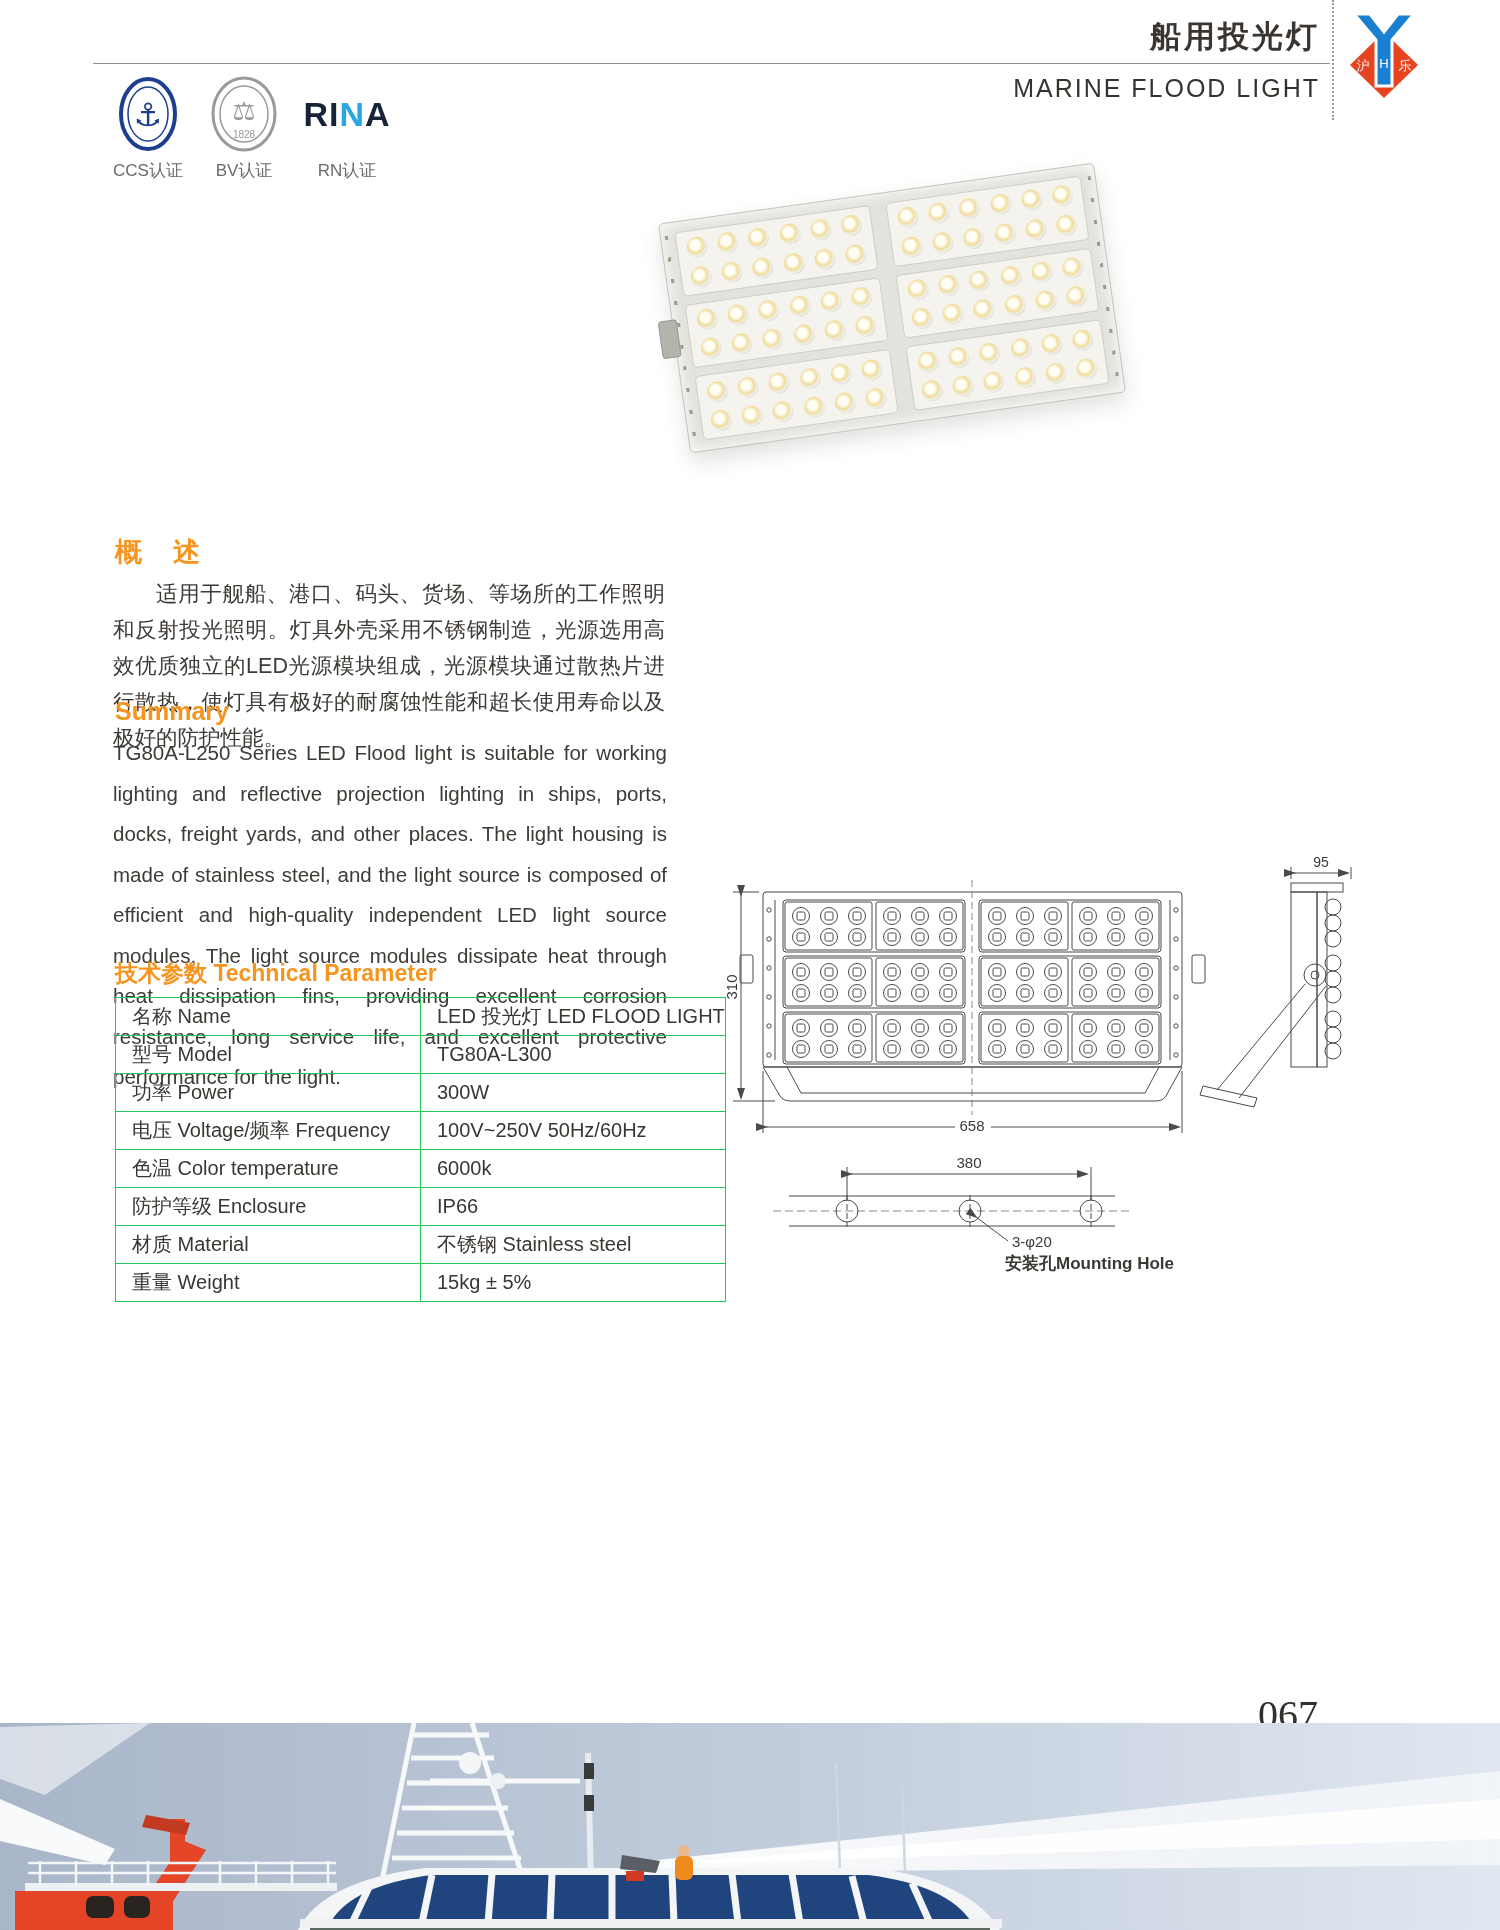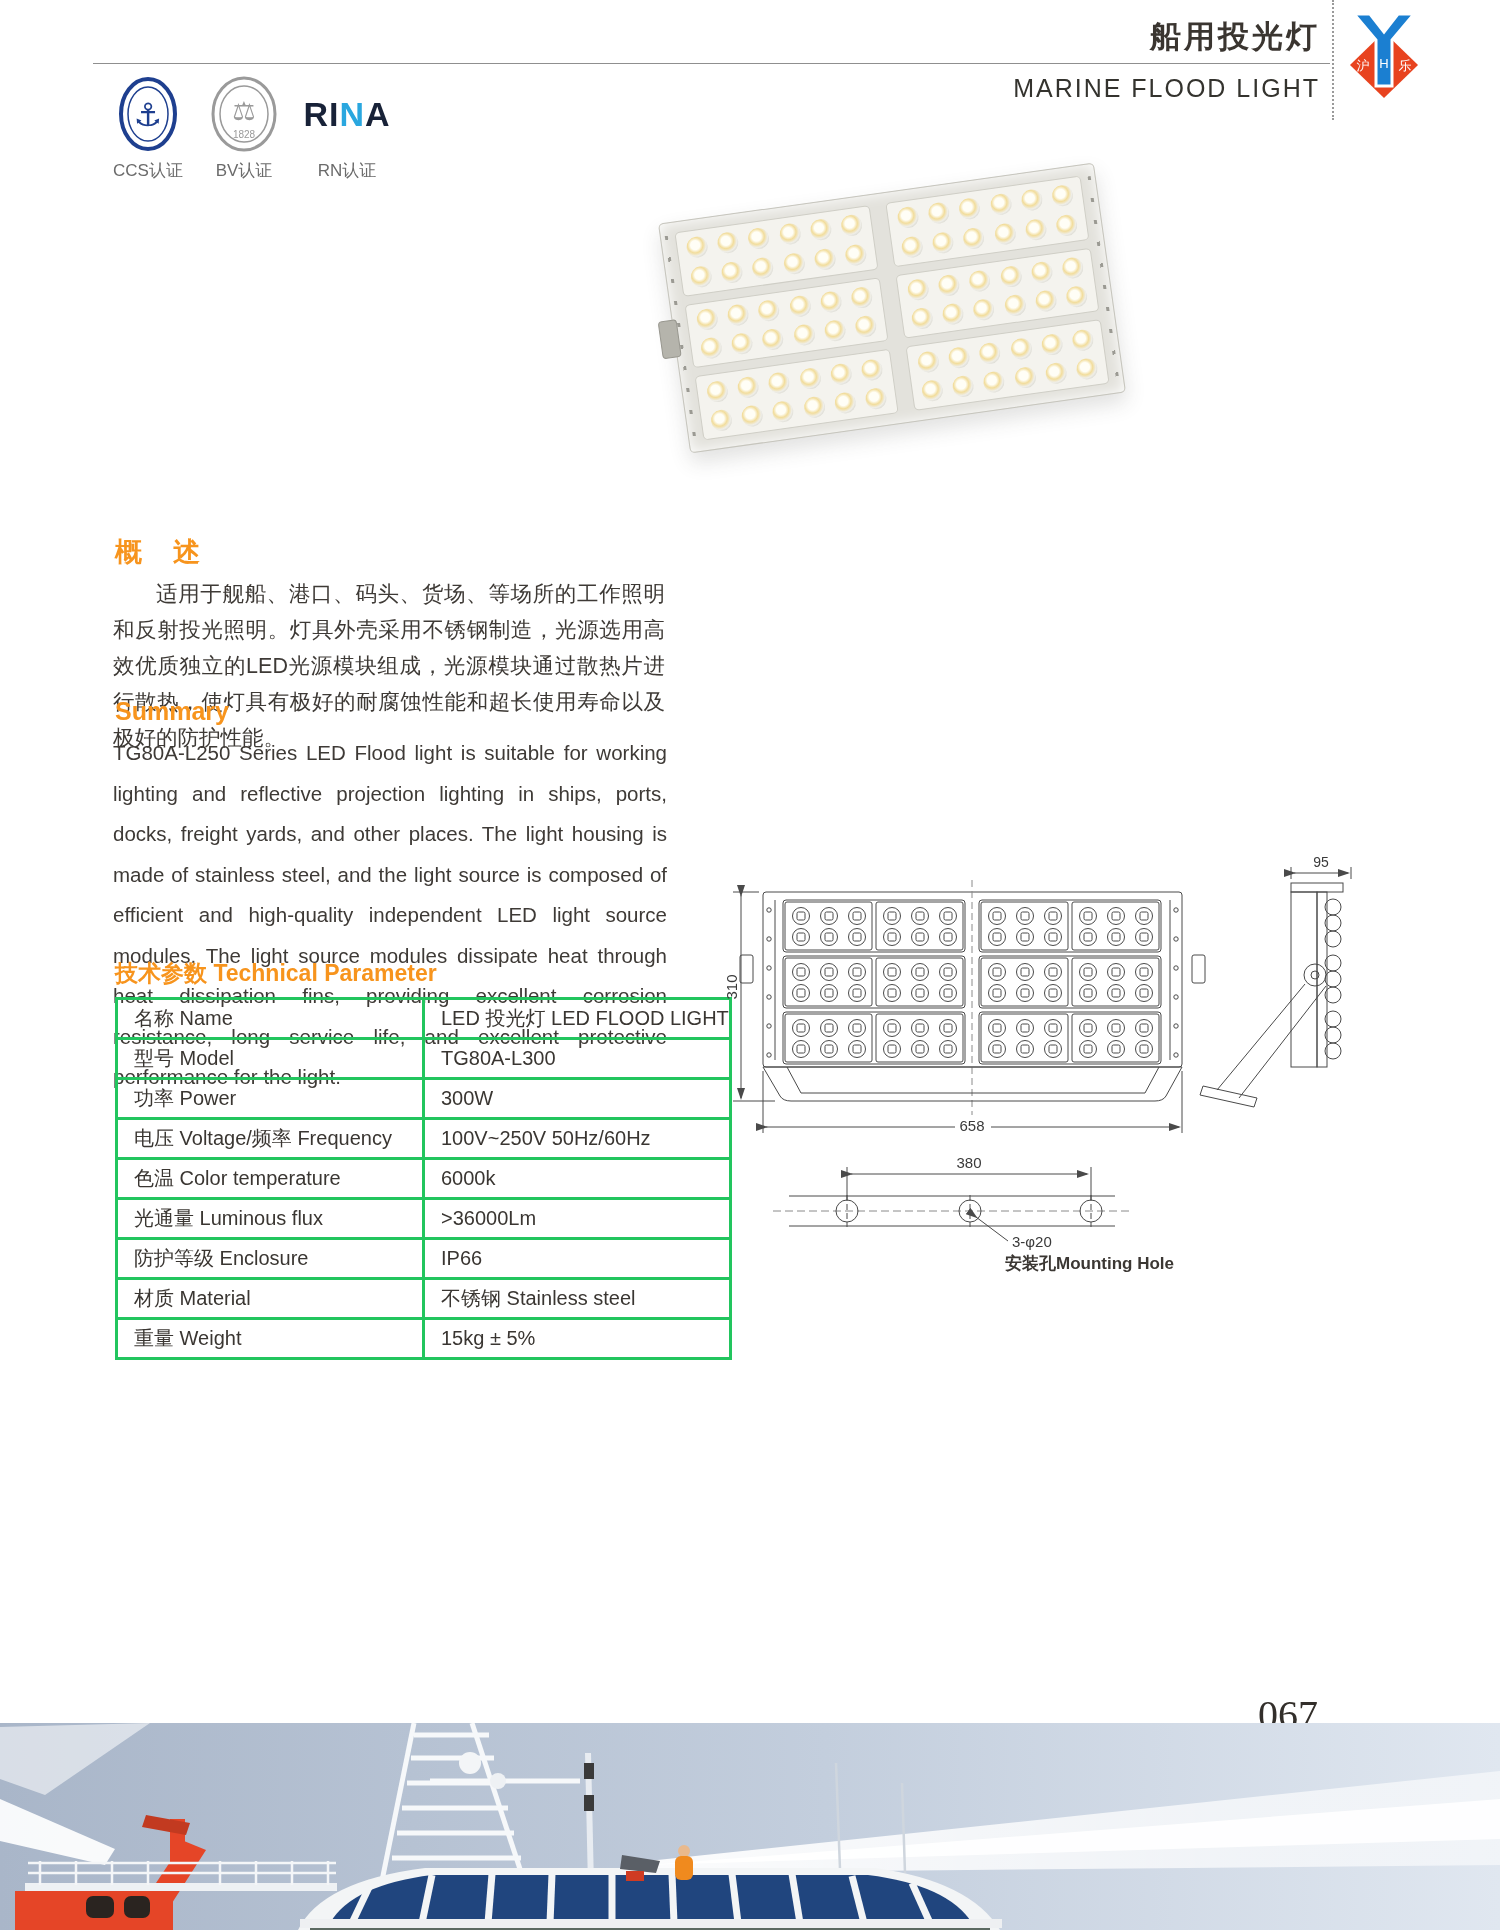--- a/index.html
+++ b/index.html
@@ -46,21 +46,21 @@
   .sec-h{position:absolute;left:115px;color:#f7941d;font-weight:bold;}
   .overview-h{top:534px;font-size:27px;letter-spacing:2px;text-align:center;}
   .overview-b{position:absolute;left:113px;top:576px;width:552px;font-size:21.5px;line-height:36px;
               text-align:justify;text-indent:2em;color:#3e3a36;}
   .summary-h{top:697px;font-size:25px;}
   .summary-b{position:absolute;left:113px;top:733px;width:554px;font-size:20.5px;line-height:40.5px;
              text-align:justify;color:#3e3a36;}
   .tech-h{top:958px;font-size:23px;}
   
   .spec{position:absolute;left:115px;top:997px;border-collapse:collapse;}
-  .spec td{border:3px solid #22c55e;height:37px;font-size:20px;color:#3a3632;
+  .spec td{border:1px solid #22c55e;height:37px;font-size:20px;color:#3a3632;
            padding:0 0 0 16px;vertical-align:middle;}
   .spec td.c1{width:288px;}
   .spec td.c2{width:288px;}
   
   .drawing{position:absolute;left:725px;top:855px;}
   .ship{position:absolute;left:0;top:1723px;}
   .page-no{position:absolute;left:1258px;top:1662px;font-size:40px;color:#332f2b;
            font-family:"Liberation Serif",serif;margin-top:29px;}
 </style>
 </head>
@@ -228,24 +228,20 @@
           <td class="c1">功率 Power</td>
           <td class="c2">300W</td>
         </tr>
       <tr>
           <td class="c1">电压 Voltage/频率 Frequency</td>
           <td class="c2">100V~250V 50Hz/60Hz</td>
         </tr>
       <tr>
           <td class="c1">色温 Color temperature</td>
           <td class="c2">6000k</td>
-        </tr>
-      <tr>
-          <td class="c1">光通量 Luminous flux</td>
-          <td class="c2">&gt;36000Lm</td>
         </tr>
       <tr>
           <td class="c1">防护等级 Enclosure</td>
           <td class="c2">IP66</td>
         </tr>
       <tr>
           <td class="c1">材质 Material</td>
           <td class="c2">不锈钢  Stainless steel</td>
         </tr>
       <tr>

